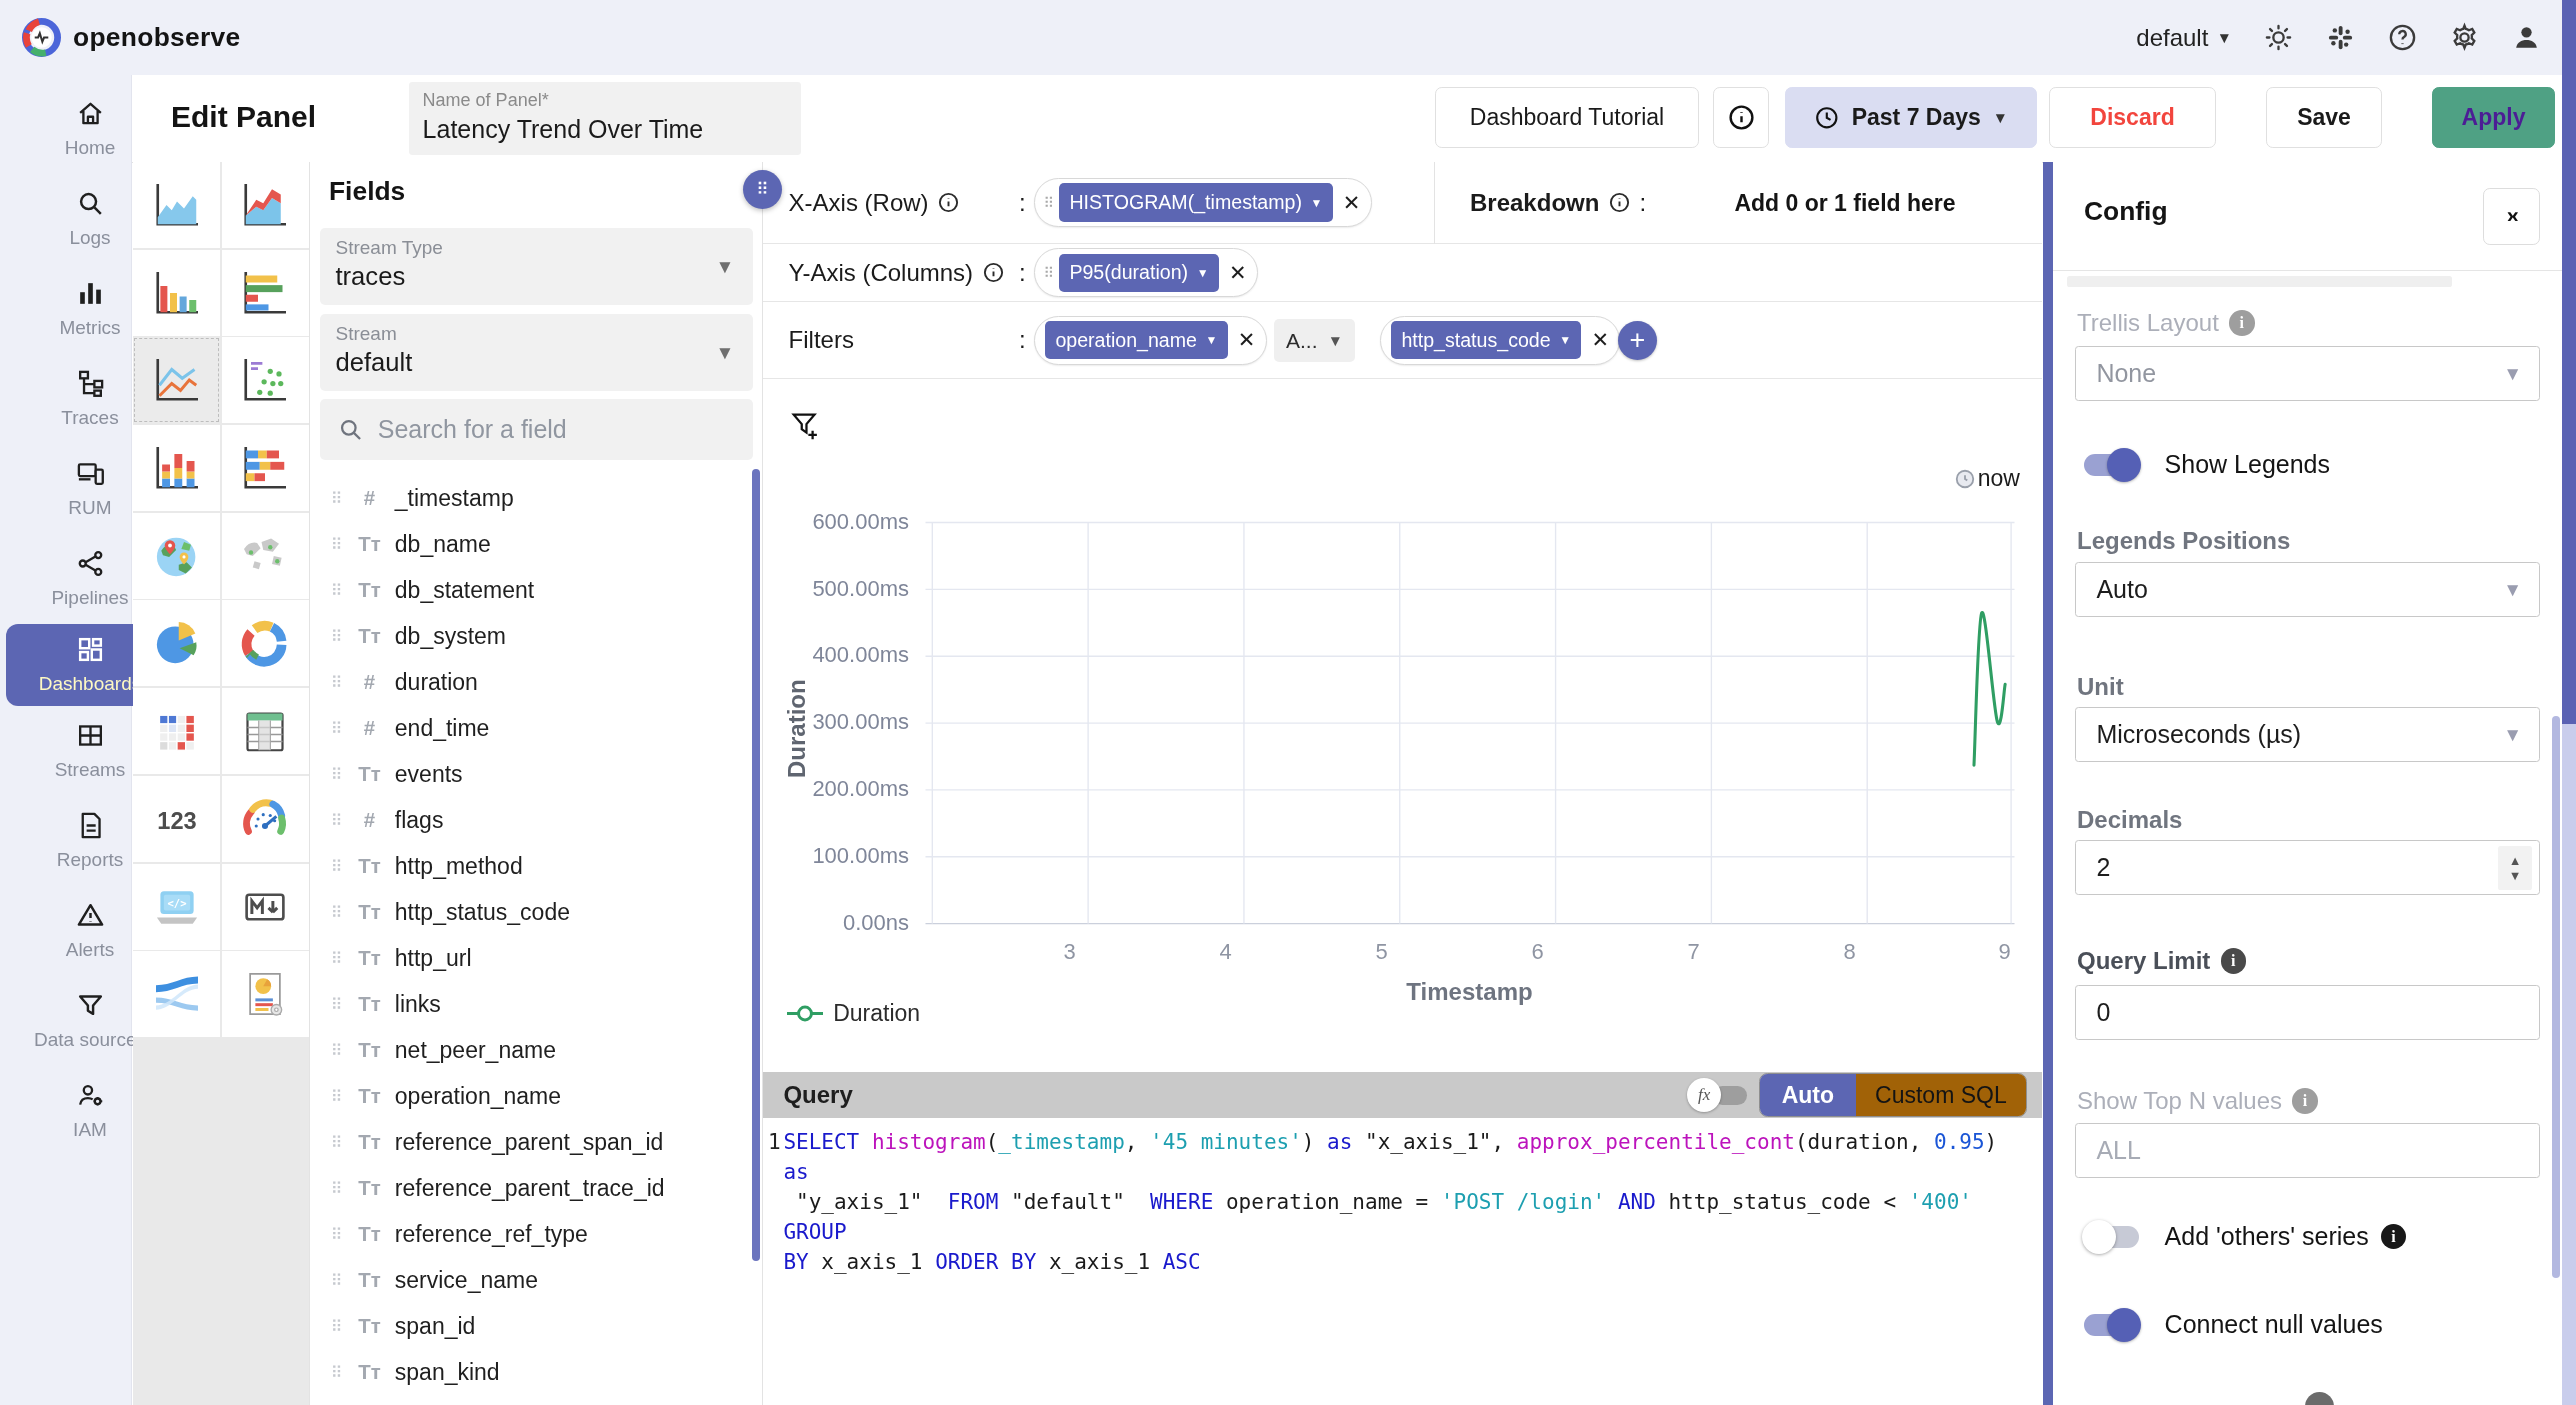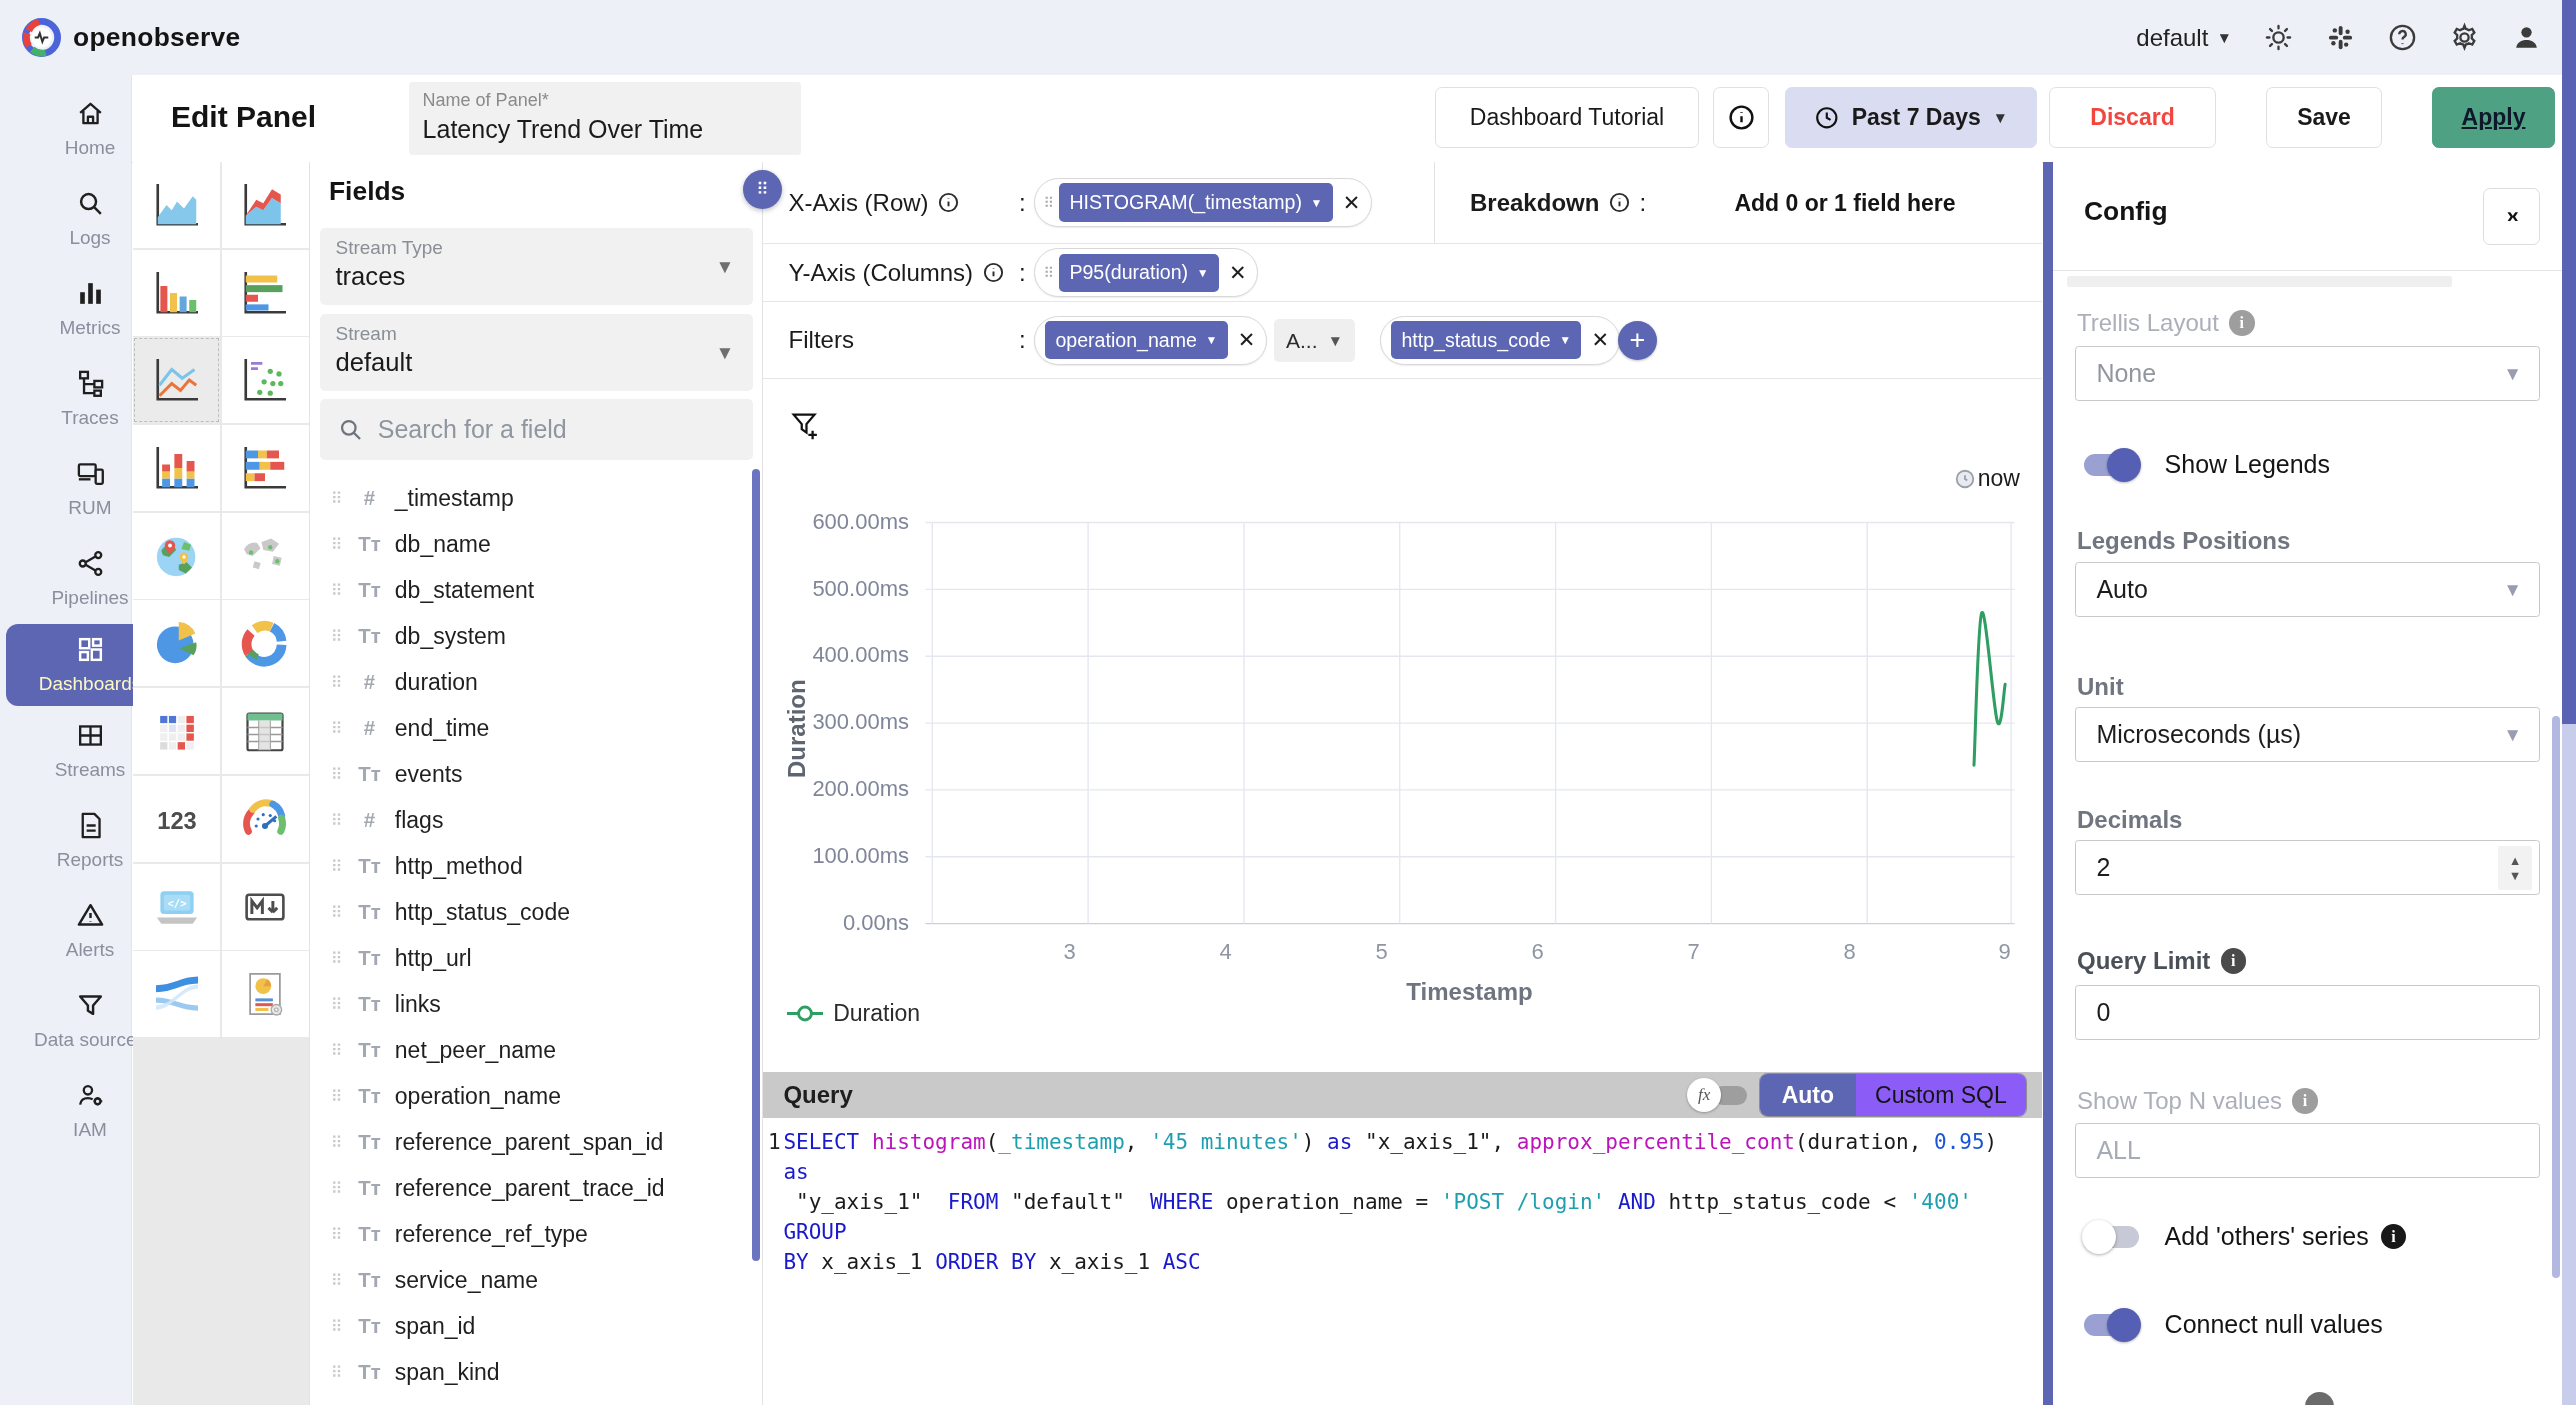--- a/index.html
+++ b/index.html
@@ -76,21 +76,21 @@
   .now-chip{position:absolute;left:1191px;top:303px;display:flex;align-items:center;gap:1.7px;font-size:23px;color:#1b1b1b;}
   
   .q-header{position:absolute;left:0;top:910px;width:1279px;height:46px;background:#C9C9C9;display:flex;align-items:center;}
   .q-title{font-size:24px;font-weight:700;color:#1e1e1e;margin-left:20.4px;}
   .q-right{position:absolute;right:15.3px;display:flex;align-items:center;gap:12px;}
   .fx-toggle{display:flex;align-items:center;cursor:pointer;}
   .fx-circle{width:34px;height:34px;border-radius:50%;background:#fff;box-shadow:0 0.9px 2.6px rgba(0,0,0,.3);display:flex;align-items:center;justify-content:center;font-size:17px;font-style:italic;font-family:"Liberation Serif",serif;color:#555;z-index:1;}
   .fx-track{width:34px;height:19px;border-radius:9.4px;background:#9E9E9E;margin-left:-8.5px;}
   .seg{display:flex;border:1.7px solid #8F8F8F;border-radius:8.5px;overflow:hidden;}
   .seg-auto{background:#5C66B3;color:#fff;font-size:23px;font-weight:600;padding:7.7px 22px;cursor:pointer;}
-  .seg-sql{background:#8b5cf6;color:#141414;font-size:23px;padding:7.7px 19px;cursor:pointer;}
+  .seg-sql{background:#a16207;color:#141414;font-size:23px;padding:7.7px 19px;cursor:pointer;}
   .code{position:absolute;left:0;top:956px;width:1279px;height:288px;background:#fff;font-family:"DejaVu Sans Mono",monospace;font-size:21px;line-height:30px;}
   .code-gutter{position:absolute;left:5.1px;top:8.5px;color:#222;}
   .code-body{position:absolute;left:20.4px;top:8.5px;right:12px;white-space:pre-wrap;word-break:break-word;color:#1b1b1b;}
   .tok-kw{color:#1A1ACC;}
   .tok-fn{color:#BC13BC;}
   .tok-str{color:#1D9FB0;}
   .tok-num{color:#1A55D6;}
   .tok-pl{color:#1b1b1b;}
   
   .splitter{left:2043px;top:162px;width:10.2px;height:1244px;background:#5C66B3;cursor:col-resize;}
@@ -204,21 +204,21 @@
         </svg>
       <span>Past 7 Days</span>
       <span class="caret">▼</span>
     </div>
     <div class="hbtn" style="left:1917px;width:167px;color:#F2453D;font-weight:600;">
       <span>Discard</span>
     </div>
     <div class="hbtn" style="left:2134px;width:116px;font-weight:600;">
       <span>Save</span>
     </div>
-    <div class="hbtn" style="left:2300px;width:123px;background:#4FA184;border-color:#4FA184;color:#0f172a;font-weight:600;text-decoration:underline;">
+    <div class="hbtn" style="left:2300px;width:123px;background:#4FA184;border-color:#4FA184;color:#4c1d95;font-weight:600;">
       <span>Apply</span>
     </div>
   </div>
 
   <div class="abs sidebar" id="sidebar">
       <div class="side-item">
         <span class="s-icon"><svg viewBox="0 0 24 24" fill="none" stroke="currentColor" stroke-width="1.8" stroke-linejoin="round">
             <path d="M4 11.5 12 4.5l8 7M6.5 10v9.5h11V10M10 19.5v-5h4v5"></path>
           </svg></span>
         <span class="s-label">Home</span>

